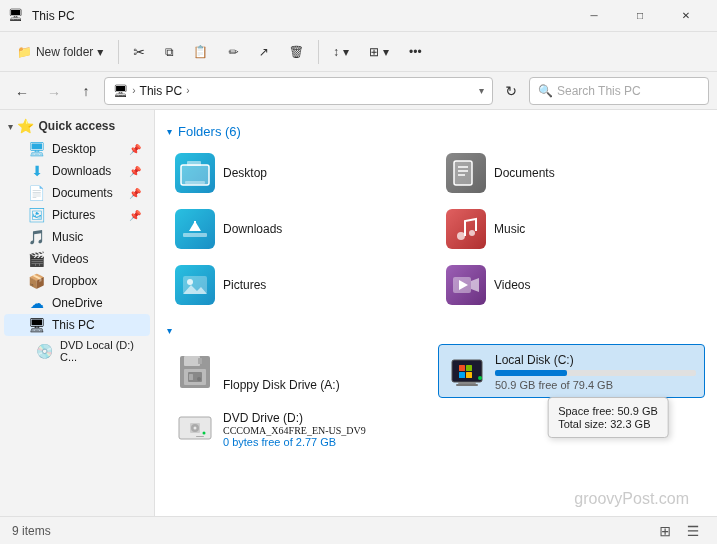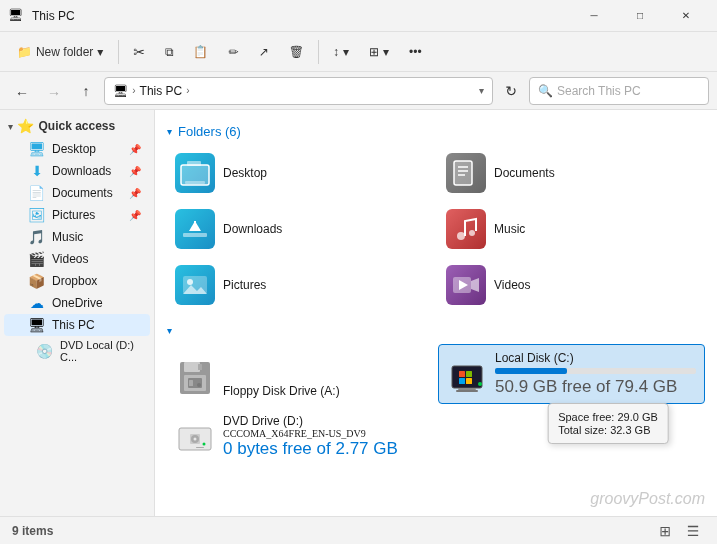--- a/index.html
+++ b/index.html
@@ -159,21 +159,21 @@
       display: flex; align-items: center; justify-content: center;
       font-size: 28px; flex-shrink: 0;
     }
     .drive-info { flex: 1; }
     .drive-name { font-size: 12px; color: #1a1a1a; }
     .drive-bar-wrap {
       height: 6px; background: #e0e0e0; border-radius: 2px; margin: 3px 0;
       width: 100%;
     }
     .drive-bar { height: 6px; background: #0078d4; border-radius: 2px; }
-    .drive-free { font-size: 17px; color: #555; }
+    .drive-free { font-size: 11px; color: #555; }
 
     
     .tooltip {
       position: absolute;
       left: 50%;
       top: 100%;
       transform: translateX(-20%);
       background: #f5f5f5;
       border: 1px solid #c0c0c0;
       border-radius: 4px;
@@ -189,28 +189,28 @@
     
     .status-bar {
       height: 28px;
       background: #f3f3f3;
       border-top: 1px solid #e0e0e0;
       display: flex;
       align-items: center;
       padding: 0 12px;
       justify-content: space-between;
     }
-    .status-text { font-size: 12px; color: #555; font-weight: bold; }
+    .status-text { font-size: 12px; color: #555; }
     .status-views { display: flex; gap: 4px; }
     .view-btn {
       width: 24px; height: 22px; border: none; background: transparent;
       cursor: pointer; display: flex; align-items: center; justify-content: center;
       font-size: 14px; color: #555; border-radius: 3px;
     }
-    .watermark { position: absolute; bottom: 36px; right: 12px; font-size: 16px; color: rgba(150,150,150,0.5); font-style: italic; }
+    .watermark { position: absolute; bottom: 36px; right: 28px; font-size: 16px; color: rgba(150,150,150,0.5); }
   </style>
 </head>
 <body>
 
 <div class="title-bar">
   <span class="title-bar-icon">🖥</span>
   <span class="title-bar-text">This PC</span>
   <div class="title-bar-controls">
     <button class="title-bar-btn">─</button>
     <button class="title-bar-btn">□</button>
@@ -450,21 +450,21 @@
         </div>
         <div class="drive-info">
           <div class="drive-name">Local Disk (C:)</div>
           <div class="drive-bar-wrap">
             <div class="drive-bar" style="width:36%;"></div>
           </div>
           <div class="drive-free">50.9 GB free of 79.4 GB</div>
         </div>
 
         <div class="tooltip">
-          <div class="tooltip-row">Space free: 29.0 GB</div>
+          <div class="tooltip-row">Space free: 50.9 GB</div>
           <div class="tooltip-row">Total size: 32.3 GB</div>
         </div>
       </div>
 
       <div class="drive-item">
         <div class="drive-icon-wrap">
           <svg width="38" height="38" viewBox="0 0 38 38">
             <rect x="3" y="8" width="32" height="22" rx="2" fill="#e8e8e8"></rect>
             <rect x="3" y="8" width="32" height="22" rx="2" fill="none" stroke="#aaa" stroke-width="1"></rect>
             <rect x="14" y="14" width="10" height="10" rx="1" fill="#ccc"></rect>

